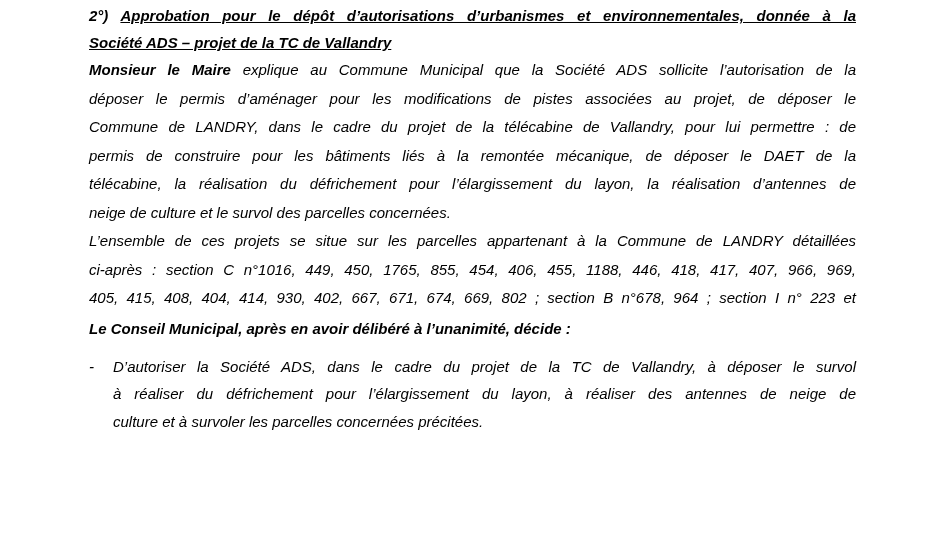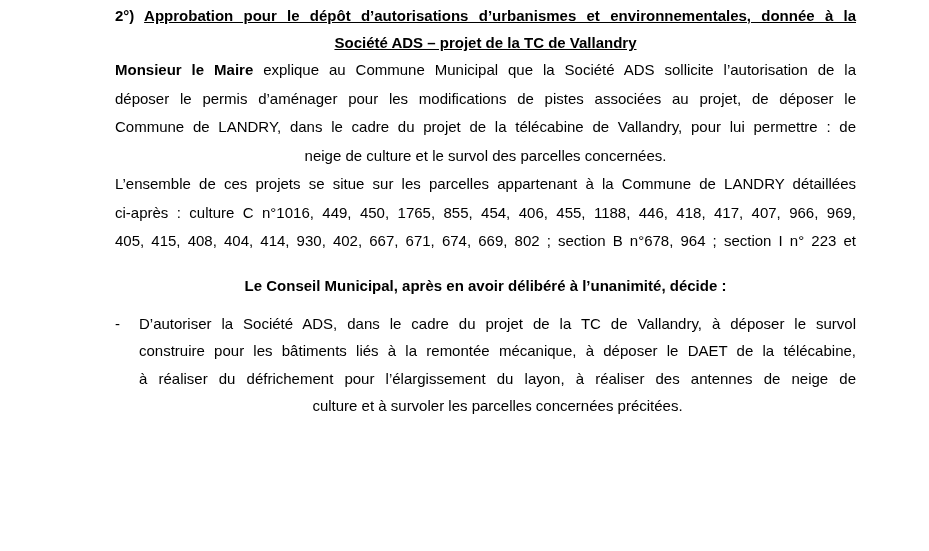--- a/index.html
+++ b/index.html
@@ -8,41 +8,41 @@
     height: 551px;
     background: #ffffff;
     overflow: hidden;
   }
   body {
     font-family: "Liberation Sans", "DejaVu Sans", sans-serif;
     color: #000000;
     -webkit-font-smoothing: antialiased;
   }
   .doc {
-    padding: 2px 73px 0 115px; 
+    padding: 2px 73px 0 89px; 
+    font-style: italic;
   }
   .line {
     font-size: 15px;
     line-height: 28.5px;
     white-space: normal;
-    text-align: center;
   }
   
   .jl {
     text-align: justify;
     text-align-last: justify;
   }
   .section-heading .line {
     line-height: 27px;
     font-weight: bold;
   }
   .u { text-decoration: underline; }
   .b { font-weight: bold; }
   .decision-heading {
-    margin-top: 16px;
+    margin-top: 2px;
     font-weight: bold;
   }
   .decision-heading .line { line-height: 28px; }
   .bullet-row {
     display: flex;
     margin-top: 10px;
   }
   .bullet-marker {
     flex: 0 0 24px;
     font-size: 15px;
@@ -58,36 +58,37 @@
 
   <div class="section-heading">
     <div class="line jl"><span class="b">2°) </span><span class="b u">Approbation pour le dépôt d’autorisations d’urbanismes et environnementales, donnée à la</span></div>
     <div class="line"><span class="b u">Société ADS – projet de la TC de Vallandry</span></div>
   </div>
 
   <div class="paragraph">
     <div class="line jl"><span class="b">Monsieur le Maire</span><span> explique au Commune Municipal que la Société ADS sollicite l’autorisation de la</span></div>
     <div class="line jl">déposer le permis d’aménager pour les modifications de pistes associées au projet, de déposer le</div>
     <div class="line jl">Commune de LANDRY, dans le cadre du projet de la télécabine de Vallandry, pour lui permettre : de</div>
+    <div class="line jl">permis de construire pour les bâtiments liés à la remontée mécanique, de déposer le DAET de la</div>
+    <div class="line jl">télécabine, la réalisation du défrichement pour l’élargissement du layon, la réalisation d’antennes de</div>
     <div class="line">neige de culture et le survol des parcelles concernées.</div>
   </div>
 
   <div class="paragraph">
     <div class="line jl">L’ensemble de ces projets se situe sur les parcelles appartenant à la Commune de LANDRY détaillées</div>
-    <div class="line jl">ci-après : culture C n°1016, 449, 450, 1765, 855, 454, 406, 455, 1188, 446, 418, 417, 407, 966, 969,</div>
+    <div class="line jl">ci-après : section C n°1016, 449, 450, 1765, 855, 454, 406, 455, 1188, 446, 418, 417, 407, 966, 969,</div>
     <div class="line jl">405, 415, 408, 404, 414, 930, 402, 667, 671, 674, 669, 802 ; section B n°678, 964 ; section I n° 223 et</div>
   </div>
 
   <div class="decision-heading">
     <div class="line">Le Conseil Municipal, après en avoir délibéré à l’unanimité, décide :</div>
   </div>
 
   <div class="bullet-row">
     <div class="bullet-marker">-</div>
     <div class="bullet-text">
       <div class="line jl">D’autoriser la Société ADS, dans le cadre du projet de la TC de Vallandry,  à déposer le survol</div>
-      <div class="line jl">construire pour les bâtiments liés à la remontée mécanique, à déposer le DAET de la télécabine,</div>
       <div class="line jl">à réaliser du défrichement pour l’élargissement du layon, à réaliser des antennes de neige de</div>
       <div class="line">culture et à survoler les parcelles concernées précitées.</div>
     </div>
   </div>
 
 </div>
 
 </body></html>

